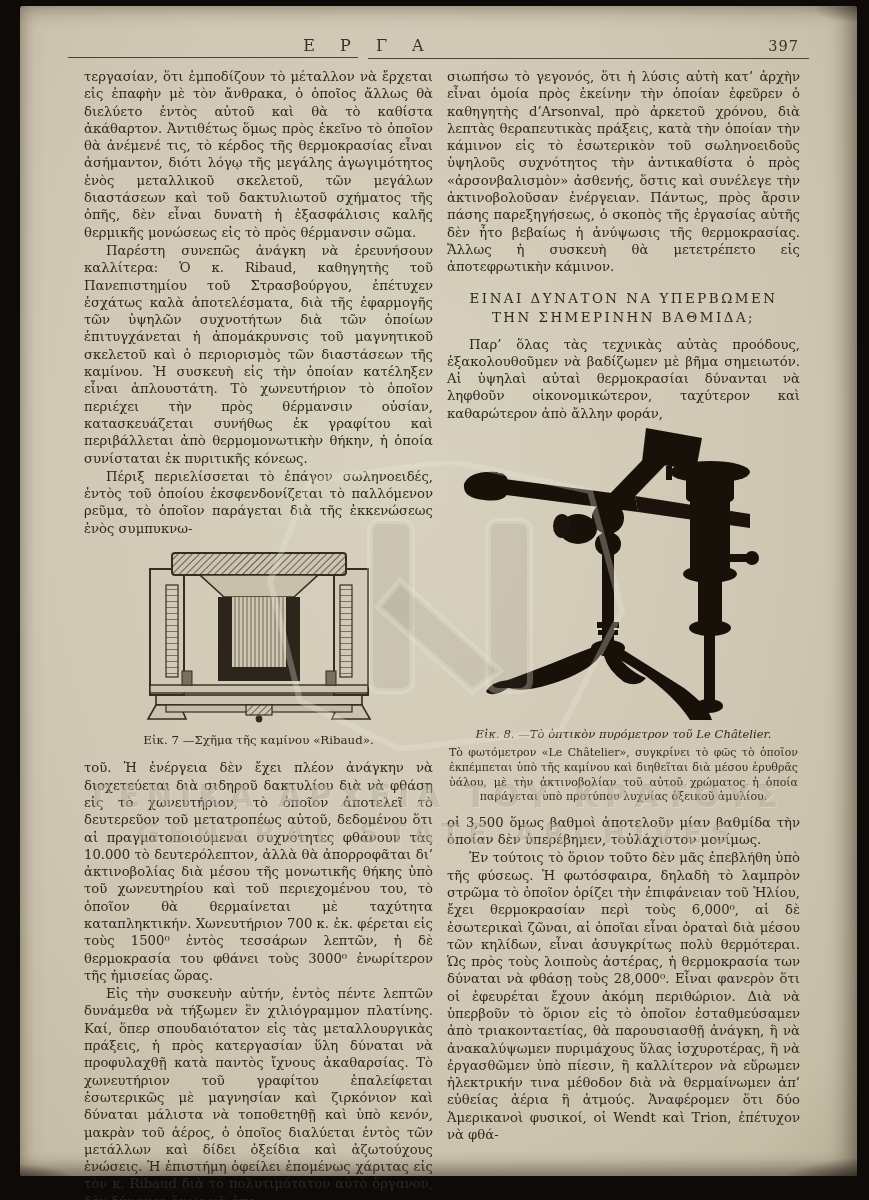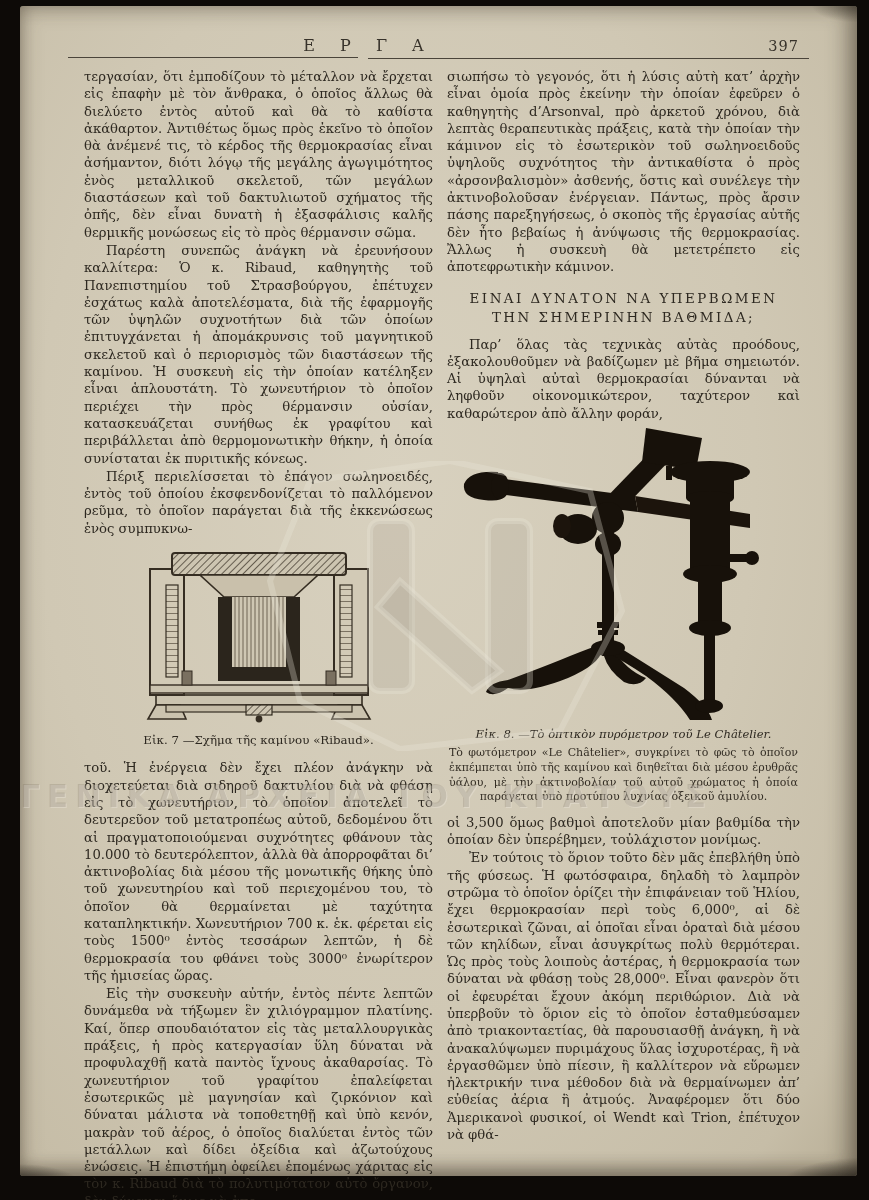--- a/index.html
+++ b/index.html
@@ -62,21 +62,21 @@
     font-size:11.6px;font-style:italic;text-align:center;margin:4px 0 3px 0;color:#2d2820;
   }
   .fig8-note{
     font-size:11px;line-height:14.6px;text-align:justify;text-align-last:center;
     margin:0 2px 9px 2px;color:#332d24;
   }
   
   .wm{position:absolute;pointer-events:none;z-index:5;}
   .wm-emblem{left:230px;top:455px;}
   .wm-text{
-    left:0;right:0;
+    left:0;right:0;text-align:center;
     font-family:"DejaVu Sans","Liberation Sans",sans-serif;font-weight:bold;
     color:rgba(105,96,80,.20);text-shadow:1px 1px 0 rgba(240,236,226,.35);
   }
   .wm-greek{top:772px;font-size:31px;letter-spacing:7px;}
   .wm-latin{top:812px;font-size:27px;letter-spacing:9px;}
   svg{display:block;margin:0 auto;}
 </style>
 </head>
 <body>
 
@@ -204,14 +204,15 @@
     <svg width="400" height="290" viewBox="0 0 400 290">
       <g fill="rgba(110,100,84,0.10)" stroke="rgba(236,232,220,0.30)" stroke-width="6">
         <path d="M60 20 L200 0 L340 30 L372 150 L310 270 L150 288 L50 240 L20 120 Z" fill="none"></path>
         <rect x="120" y="60" width="42" height="170" rx="10"></rect>
         <rect x="238" y="60" width="42" height="170" rx="10"></rect>
         <path d="M150 120 L250 210 L222 230 L128 146 Z"></path>
       </g>
     </svg>
   </div>
   <div class="wm wm-text wm-greek">ΓΕΝΙΚΑ ΑΡΧΕΙΑ ΤΟΥ ΚΡΑΤΟΥΣ</div>
+  <div class="wm wm-text wm-latin">GENERAL STATE ARCHIVES</div>
 
 </div>
 
 </body></html>

